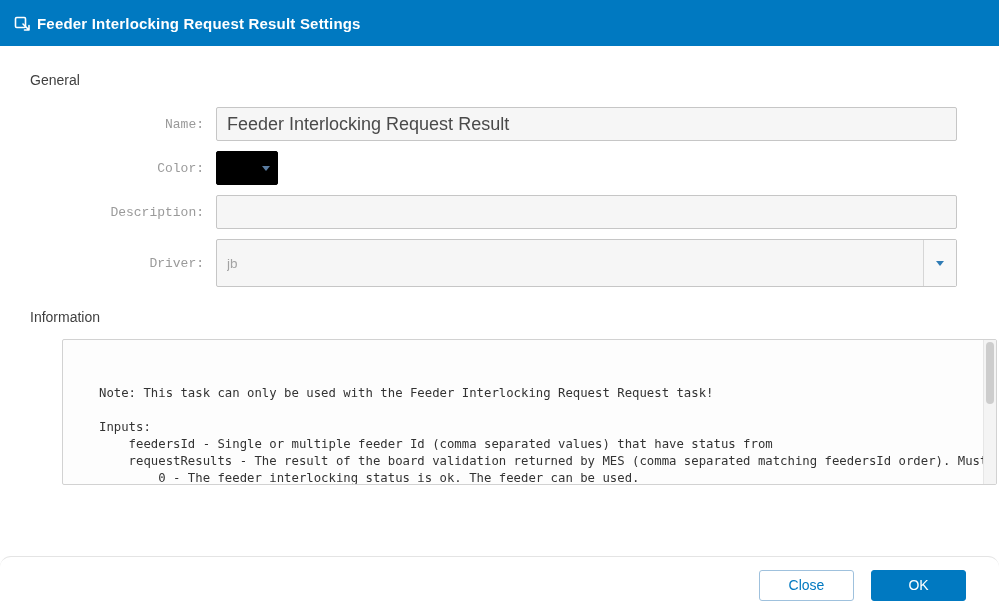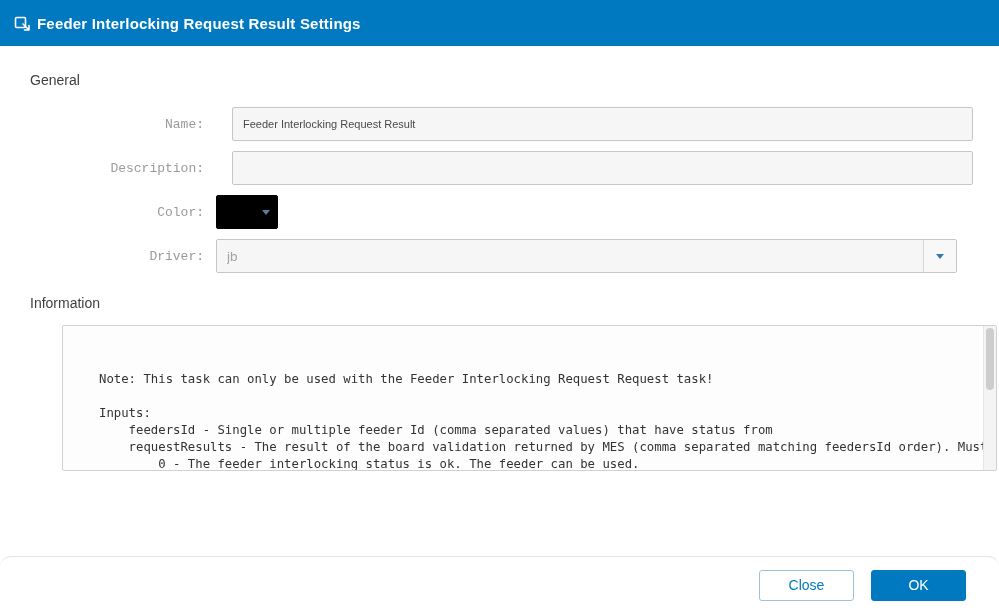--- a/index.html
+++ b/index.html
@@ -47,24 +47,23 @@
     font-family: Liberation Mono, monospace;
   }
   .text-input {
     width: 741px;
     height: 34px;
     background: #f6f6f6;
     border: 1px solid #c6c6c6;
     border-radius: 2px;
     padding: 0 10px;
     font-family: "Liberation Sans", sans-serif;
-    font-size: 11px;
+    font-size: 18px;
     color: #4a4a4a;
     outline: none;
-    margin-left: 16px;
   }
   .text-input::placeholder { color:#aaa; }
 
   
   .color-swatch {
     width: 62px;
     height: 34px;
     border-radius: 2px;
     display: flex;
     align-items: center;
@@ -77,21 +76,21 @@
     width: 0; height: 0;
     border-left: 4px solid transparent;
     border-right: 4px solid transparent;
     border-top: 5px solid #5a7ca0;
   }
 
   
   .combo {
     position: relative;
     width: 741px;
-    height: 34px;
+    height: 48px;
     background: #f6f6f6;
     border: 1px solid #c6c6c6;
     border-radius: 2px;
     display: flex;
     align-items: stretch;
   }
   .combo input {
     flex: 1;
     border: none;
     background: transparent;
@@ -198,29 +197,29 @@
   <div class="main">
 
     <div class="section-label section-general">General</div>
 
     <div class="form-row">
       <span class="form-label">Name:</span>
       <input class="text-input" type="text" value="Feeder Interlocking Request Result" style="">
     </div>
 
     <div class="form-row">
-      <span class="form-label">Description:</span>
-      <input class="text-input" type="text" value="" style="">
-    </div>
-
-    <div class="form-row">
       <span class="form-label">Color:</span>
       <div class="color-swatch" style="background-color:#000000;border-color:#000000">
         <span class="chevron-down"></span>
       </div>
+    </div>
+
+    <div class="form-row">
+      <span class="form-label">Description:</span>
+      <input class="text-input" type="text" value="" style="">
     </div>
 
     <div class="form-row">
       <span class="form-label">Driver:</span>
       <div class="combo">
         <input type="text" readonly="" value="jb" style="">
         <span class="combo-btn">
           <span class="chevron-down"></span>
         </span>
       </div>

